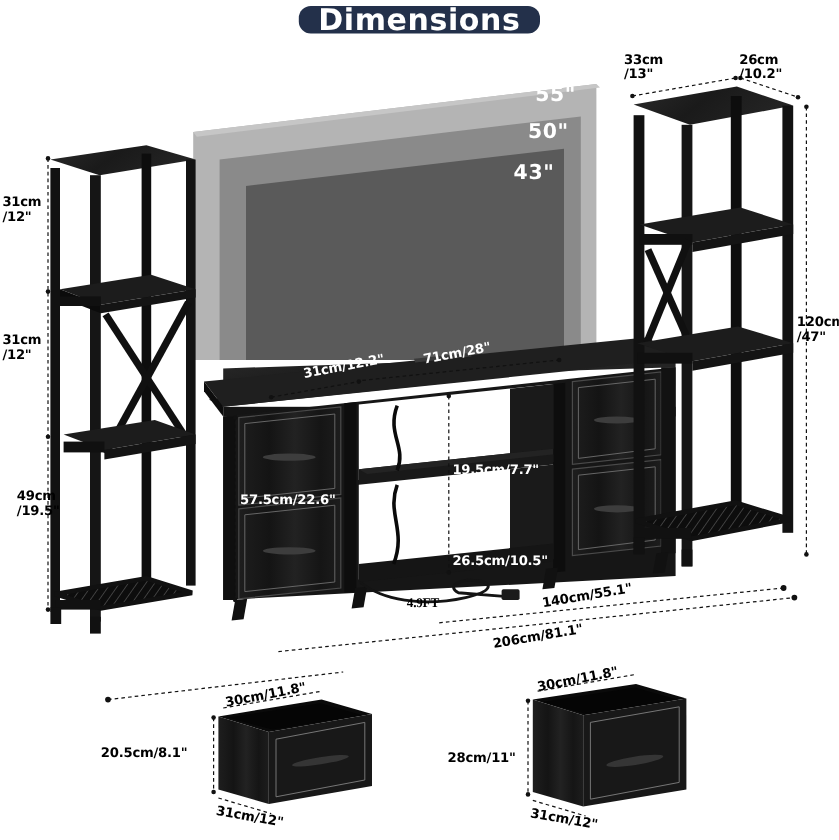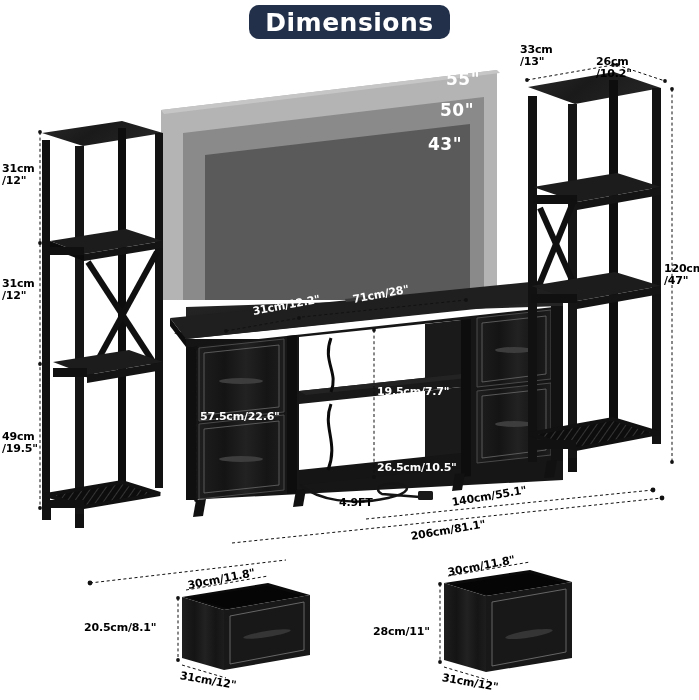--- a/index.html
+++ b/index.html
@@ -20,21 +20,21 @@
   }
   svg.layer {
     position: absolute;
     left: 0; top: 0;
     width: 699px; height: 700px;
   }
   
   .title-badge {
     position: absolute;
     left: 249px; top: 5px;
-    width: 201px; height: 34px;
+    width: 201px; height: 23px;
     background: #23304a;
     border-radius: 10px;
     display: flex;
     align-items: center;
     justify-content: center;
   }
   .title-badge-text {
     color: #ffffff;
     font-size: 25px;
     font-weight: bold;
@@ -303,44 +303,44 @@
   <div class="dim tv" style="left:428px; top:135px;">43"</div>
 
   <div class="dim" style="left:2px; top:163px;">
     <span>31cm</span><br>
     <span>/12"</span>
   </div>
   <div class="dim" style="left:2px; top:278px;">
     <span>31cm</span><br>
     <span>/12"</span>
   </div>
-  <div class="dim" style="left:2px; top:408px;margin-top:23px;">
+  <div class="dim" style="left:14px; top:408px;">
     <span>49cm</span><br>
     <span>/19.5"</span>
   </div>
 
   <div class="dim" style="left:520px; top:44px;">
     <span>33cm</span><br>
     <span>/13"</span>
   </div>
-  <div class="dim" style="left:596px; top:44px;margin-top:12px;">
+  <div class="dim" style="left:616px; top:44px;">
     <span>26cm</span><br>
     <span>/10.2"</span>
   </div>
   <div class="dim" style="left:664px; top:263px;">
     <span>120cm</span><br>
     <span>/47"</span>
   </div>
 
   <div class="dim white rot-a" style="left:253px; top:306px;">31cm/12.2"</div>
   <div class="dim white rot-a" style="left:353px; top:294px;">71cm/28"</div>
   <div class="dim white" style="left:200px; top:411px;">57.5cm/22.6"</div>
   <div class="dim white" style="left:377px; top:386px;">19.5cm/7.7"</div>
   <div class="dim white" style="left:377px; top:462px;">26.5cm/10.5"</div>
-  <div class="dim" style="left:339px; top:497px;">4.9FT</div>
+  <div class="dim" style="left:339px; top:497px;font-family:Liberation Serif, serif;">4.9FT</div>
   <div class="dim rot-b" style="left:452px; top:497px;">140cm/55.1"</div>
   <div class="dim rot-b" style="left:411px; top:531px;">206cm/81.1"</div>
 
   <div class="dim rot-c" style="left:188px; top:580px;">30cm/11.8"</div>
   <div class="dim" style="left:84px; top:622px;">20.5cm/8.1"</div>
   <div class="dim rot-f" style="left:180px; top:670px;">31cm/12"</div>
 
   <div class="dim rot-c" style="left:448px; top:567px;">30cm/11.8"</div>
   <div class="dim" style="left:373px; top:626px;">28cm/11"</div>
   <div class="dim rot-f" style="left:442px; top:672px;">31cm/12"</div>

